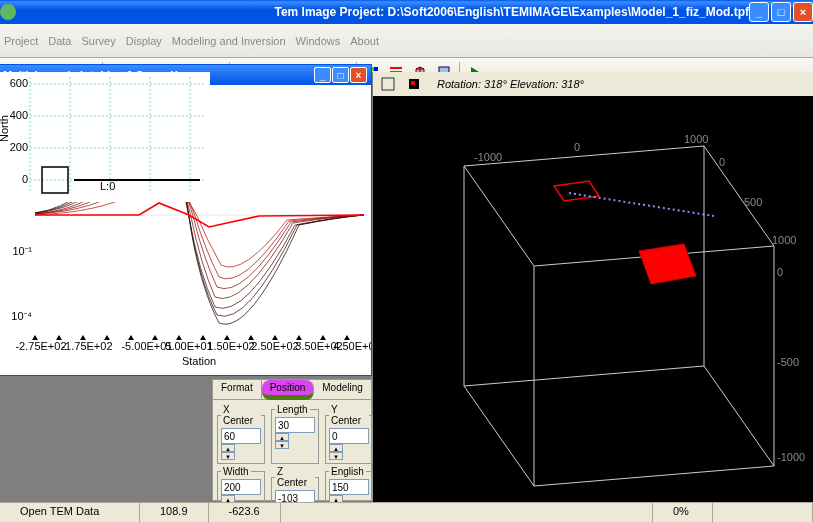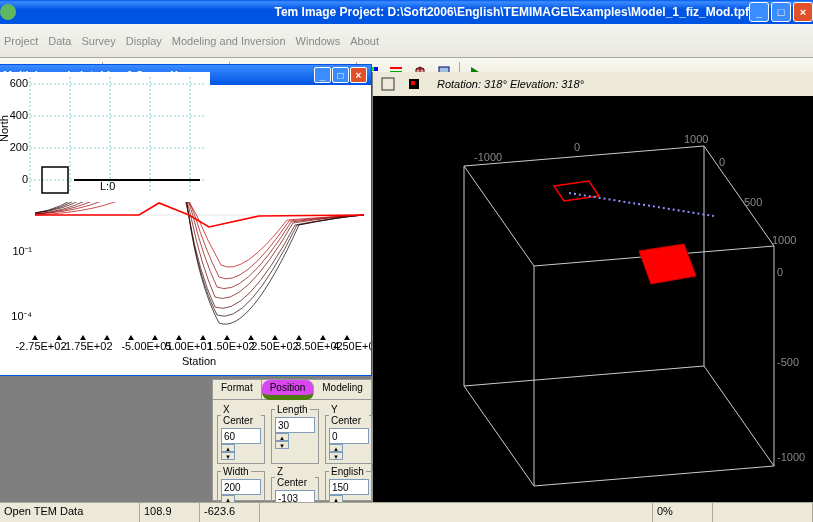--- a/index.html
+++ b/index.html
@@ -45,21 +45,21 @@
 .tabs span { padding: 2px 8px; background: #ece9d8; border-right: 1px solid #999; cursor: pointer; font-size: 10px; }
 .tabs span.active { background: #d946ef; border-bottom: 5px solid #4d7c0f; margin-bottom: -1px; border-radius: 8px; }
 .form-content { padding: 4px; display: grid; grid-template-columns: 1fr 1fr 1fr; gap: 2px 6px; }
 .fieldset { border: 1px solid #999; padding: 2px 3px 3px; position: relative; font-size: 10px; }
 .fieldset legend { font-size: 10px; padding: 0 2px; background: #ece9d8; }
 .fieldset input { width: 40px; height: 16px; font-size: 10px; border: 1px solid #7f9db9; padding: 0 2px; }
 .spinner { display: inline-flex; flex-direction: column; vertical-align: middle; }
 .spinner span { width: 14px; height: 8px; border: 1px solid #7f9db9; background: #ece9d8; font-size: 7px; display: flex; align-items: center; justify-content: center; cursor: pointer; line-height: 1; }
 
 .status-bar { position: absolute; bottom: 0; left: 0; right: 0; height: 20px; background: #ece9d8; border-top: 1px solid #aca899; display: flex; }
-.status-bar span { padding: 2px 4px; border-right: 1px solid #aca899; min-width: 60px; }
+.status-bar span { padding: 2px 20px; border-right: 1px solid #aca899; min-width: 60px; }
 </style>
 </head>
 <body>
 
 <div class="title-bar">
   <span class="icon"></span>
   <span class="title">Tem Image Project:  D:\Soft2006\English\TEMIMAGE\Examples\Model_1_fiz_Mod.tpf</span>
   <div class="window-controls">
     <span>_</span>
     <span>□</span>

